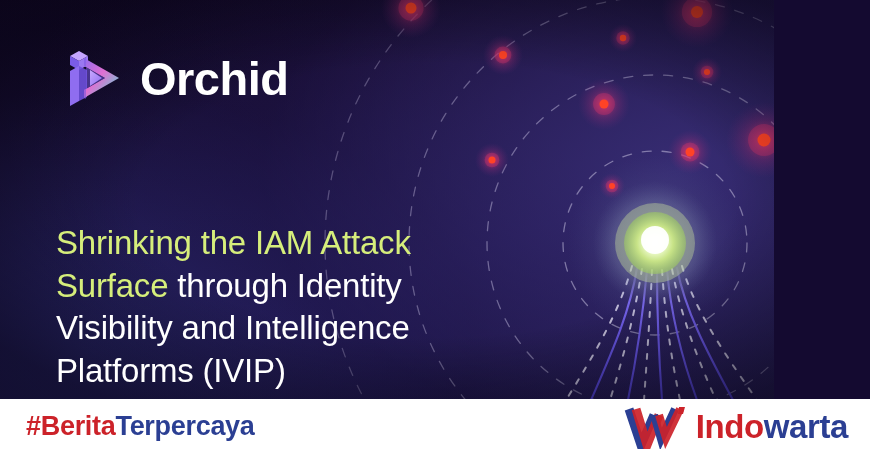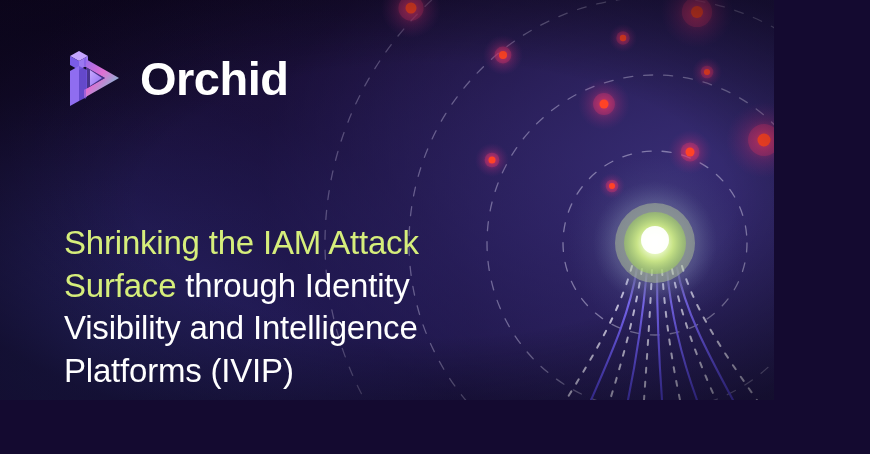--- a/index.html
+++ b/index.html
@@ -39,21 +39,21 @@
   #logo-word {
     color:#ffffff;
     font-size:47px;
     font-weight:bold;
     letter-spacing:-0.5px;
     line-height:1;
   }
 
   
   #headline {
-    position:absolute; left:64px; top:222px;
+    position:absolute; left:56px; top:222px;
     width:470px;
     z-index:6;
     font-size:33px;
     line-height:1.29;
     font-weight:400;
     color:#ffffff;
     letter-spacing:-0.2px;
   }
   #headline .hl-accent { color:#d6ee7b; }
 
@@ -228,14 +228,37 @@
         <path d="M22,13 L22,21 L43,33 L22,45 L22,53 L24,54 L24,13 Z" fill="url(#lgD)" opacity=".55"></path>
 
         <path d="M28,25 L40,33 L28,41 Z" fill="url(#lgB)"></path>
       </svg>
       <div id="logo-word">Orchid</div>
     </div>
 
     <h1 id="headline"><span class="hl-accent">Shrinking the IAM Attack Surface</span><span class="hl-rest"> through Identity Visibility and Intelligence Platforms (IVIP)</span></h1>
   </div>
 
+  <div id="bottombar">
+
+    <div id="hashtag"><span class="tag-a">#Berita</span><span class="tag-b">Terpercaya</span></div>
+
+    <div id="brand">
+      <svg id="brand-mark" viewBox="0 0 66 44">
+        <g stroke-linejoin="miter" fill="none">
+
+          <path d="M8,4 L20,40 L33,10" stroke="#2b3f93" stroke-width="9"></path>
+
+          <path d="M15,4 L26,40 L38,10" stroke="#cc2229" stroke-width="9" opacity=".92"></path>
+
+          <path d="M33,10 L40,34 L54,4" stroke="#2b3f93" stroke-width="8"></path>
+
+          <path d="M38,10 L45,33 L59,4" stroke="#cc2229" stroke-width="8" opacity=".92"></path>
+        </g>
+
+        <path d="M58,2 L64,2 L62,9 L57,9 Z" fill="#cc2229"></path>
+      </svg>
+      <div id="brand-word"><span class="bw-a">Indo</span><span class="bw-b">warta</span></div>
+    </div>
+
+  </div>
 
 </div>
 
 </body></html>

